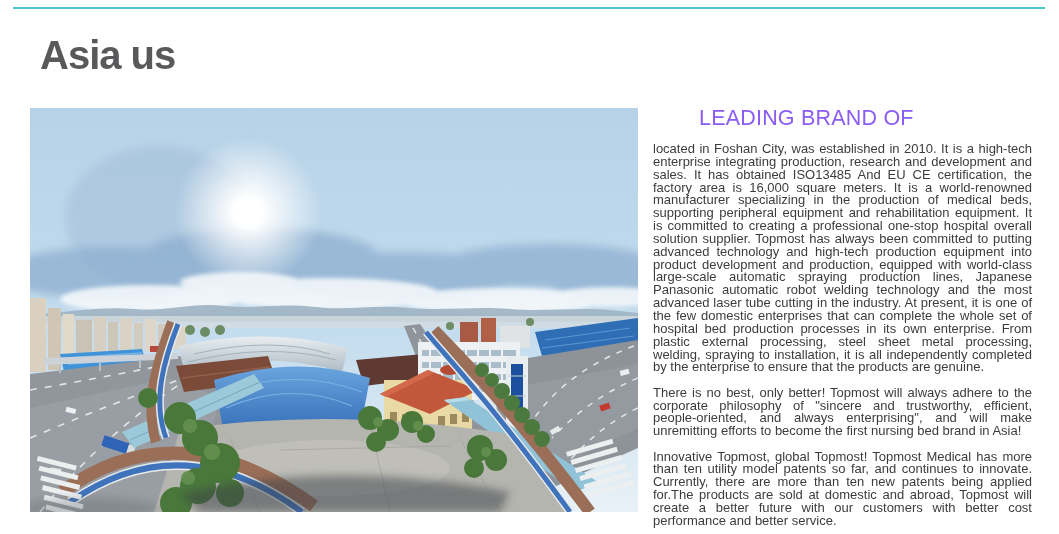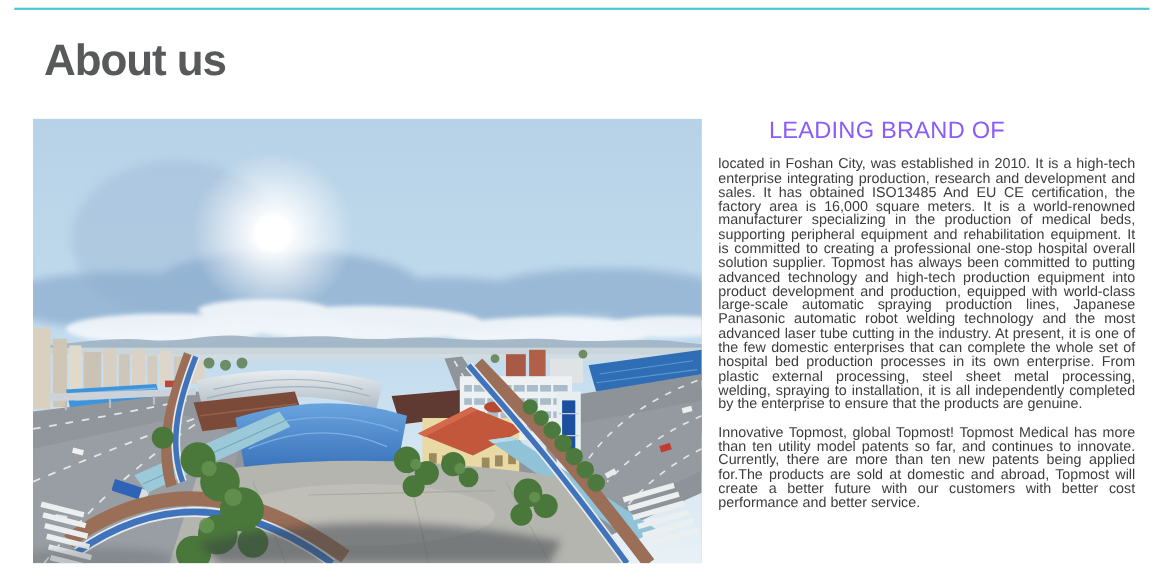--- a/index.html
+++ b/index.html
@@ -26,21 +26,21 @@
     margin:0 0 12.5px 0;
     font-size:13px;line-height:12.85px;color:#3c3c3c;text-align:justify;
   }
   .about-col p:last-child{margin-bottom:0;}
 </style>
 </head>
 <body>
 
 <div class="top-rule"></div>
 
-<h1 class="page-title">About us</h1>
+<h1 class="page-title">Asia us</h1>
 
 <div class="photo" title="Aerial 360-degree panorama of the factory campus: blue and silver curved workshop roofs, a cream building with an orange roof, a white office block with a blue sign, surrounding roads with crosswalks, blue cycle lanes, trees and city skyline under a bright hazy sky">
   <svg viewBox="0 0 608 404" xmlns="http://www.w3.org/2000/svg">
     <defs>
       <linearGradient id="sky" x1="0" y1="0" x2="0" y2="1">
         <stop offset="0" stop-color="#b7d2e7"></stop>
         <stop offset="0.55" stop-color="#c3dcee"></stop>
         <stop offset="1" stop-color="#e8f1f6"></stop>
       </linearGradient>
       <radialGradient id="sun">
@@ -255,14 +255,15 @@
     <path d="M150,386 Q300,350 480,384 L470,404 L170,404 Z" fill="#3a4046" opacity="0.5" filter="url(#blur4)"></path>
     <ellipse cx="60" cy="400" rx="70" ry="10" fill="#565c60" opacity="0.3" filter="url(#blur4)"></ellipse>
   </svg>
 </div>
 
 <div class="about-col">
   <h2 class="about-heading">
     <span>LEADING BRAND OF</span><br>
   </h2>
   <p>located in Foshan City, was established in 2010.  It is a high-tech enterprise integrating production, research and development and sales. It has obtained ISO13485 And EU CE certification, the  factory area is 16,000 square meters. It is a world-renowned manufacturer specializing in the production of medical beds, supporting peripheral equipment and rehabilitation equipment. It is committed to creating a professional one-stop hospital overall solution supplier. Topmost has always been committed to putting advanced technology and high-tech production equipment into product development and production, equipped with world-class large-scale automatic spraying production lines, Japanese Panasonic automatic robot welding technology and the most advanced laser tube cutting in the industry. At present, it is one of the few domestic enterprises that can complete the whole set of hospital bed production processes in its own enterprise. From plastic external processing, steel sheet metal processing, welding, spraying to installation, it is all independently completed by the enterprise to ensure that the products are genuine.</p>
+  <p>There is no best, only better! Topmost will always adhere to the corporate philosophy of "sincere and trustworthy, efficient, people-oriented, and always enterprising", and will make unremitting efforts to become the first nursing bed brand in Asia!</p>
   <p>Innovative Topmost, global Topmost! Topmost Medical has more than ten utility model patents so far, and continues to innovate. Currently, there are more than ten new patents being applied for.The products are sold at domestic  and abroad, Topmost will create a better future with our customers with better cost performance and better service.</p>
 </div>
 
 </body></html>

